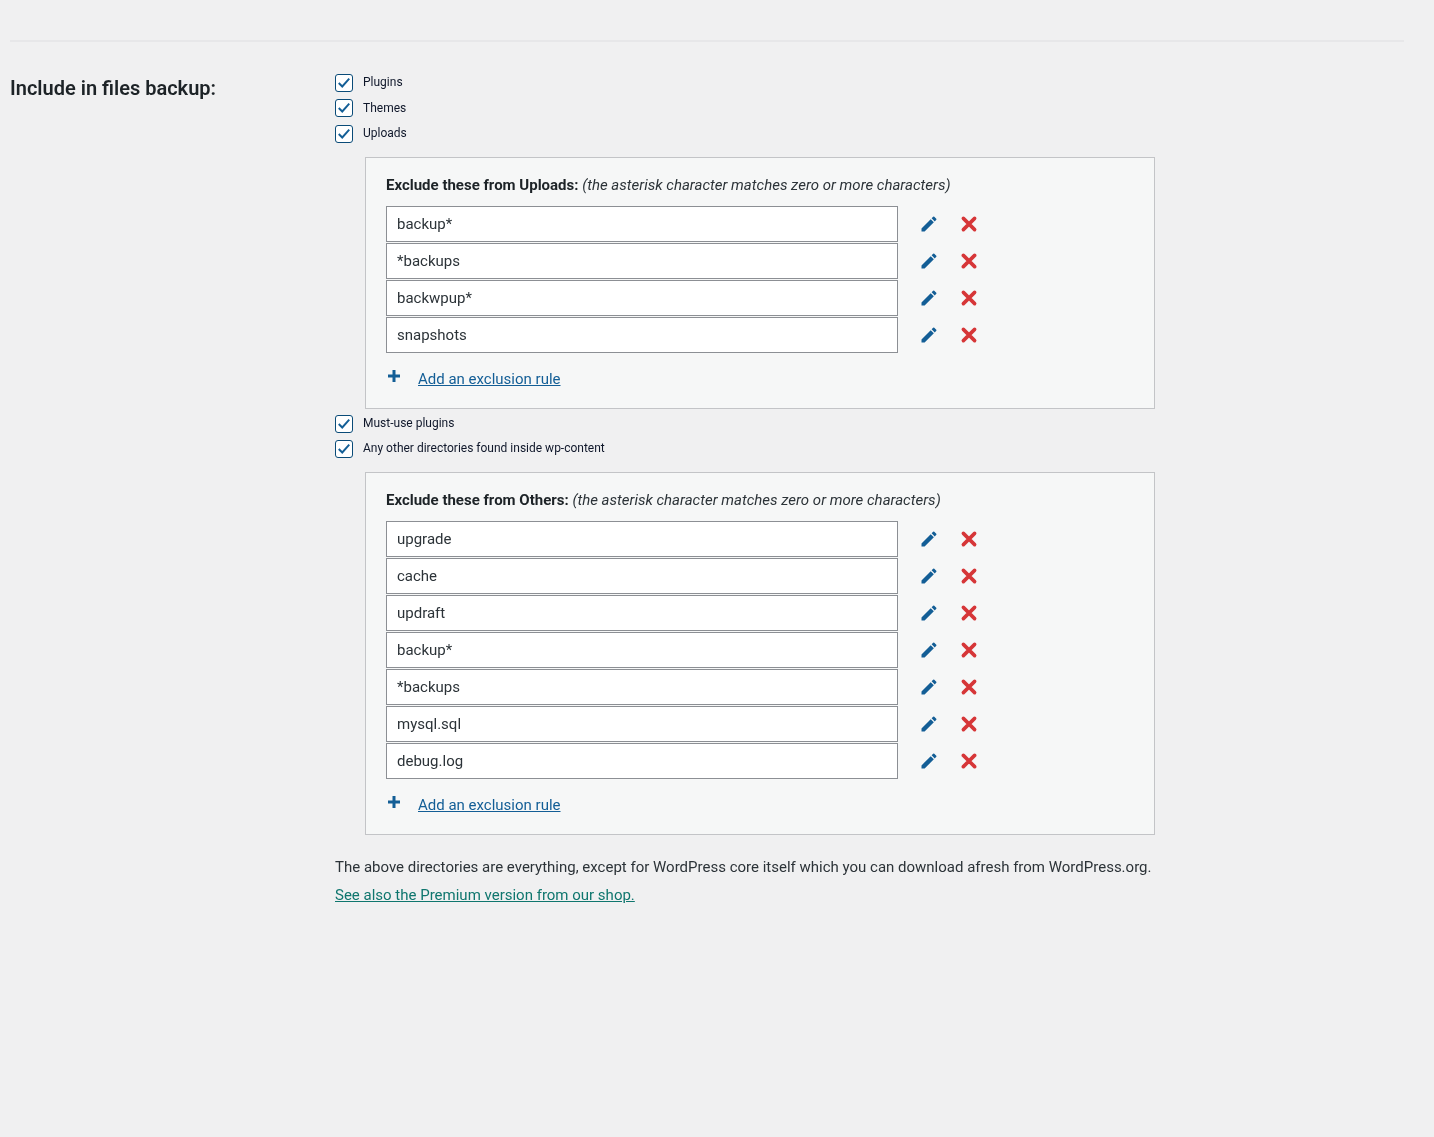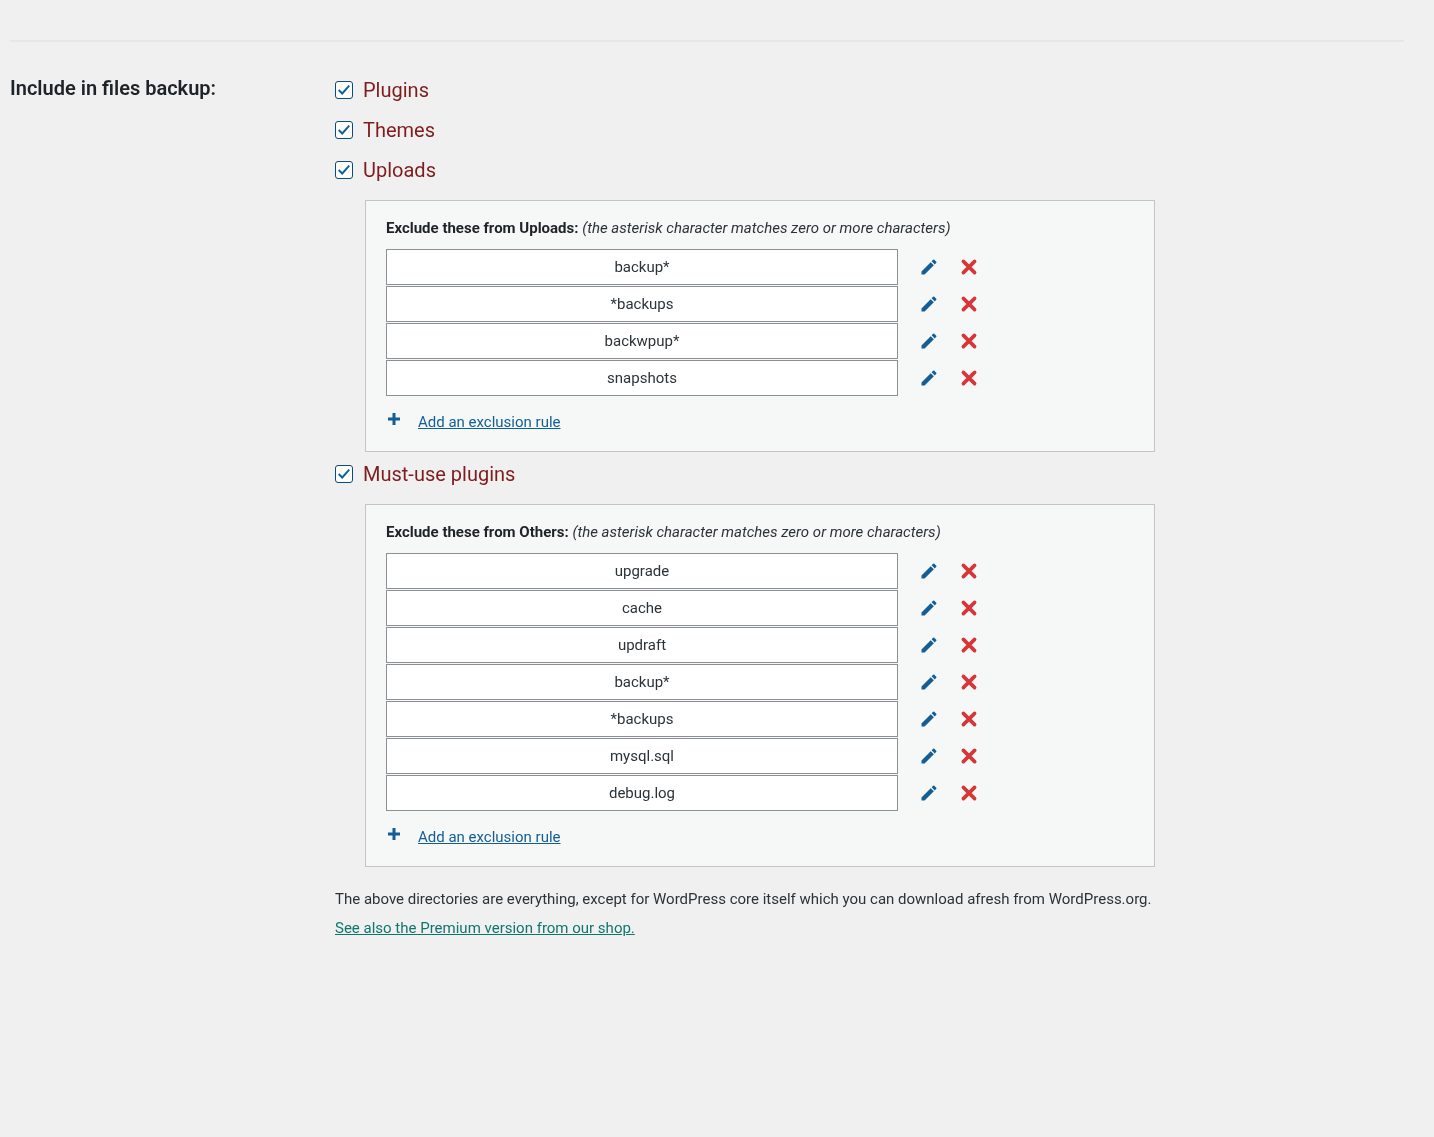--- a/index.html
+++ b/index.html
@@ -51,42 +51,41 @@
       border-radius: 3px;
       display: inline-flex;
       align-items: center;
       justify-content: center;
       cursor: pointer;
       flex-shrink: 0;
       background: #fff;
     }
     .cb svg { width: 14px; height: 14px; }
     .cb-label {
-      color: #7f1d1d;
-      font-size: 20px;
+      color: #0f172a;
+      font-size: 12px;
     }
     .panel {
       border: 1px solid #c3c4c7;
       background: #f6f7f7;
       margin: 12px 0 4px 30px;
       padding: 18px 20px 20px 20px;
       width: 790px;
     }
     .panel-heading {
       margin-bottom: 12px;
       font-size: 15px;
     }
     .panel-heading .strong { font-weight: 700; color: #1d2327; }
     .panel-heading .note { font-style: italic; color: #2c3338; font-weight: 400; }
     .rule {
       display: flex;
       align-items: center;
       gap: 16px;
       margin-bottom: 1px;
-      text-align: center;
     }
     .rule-input {
       flex: 0 0 512px;
       border: 1px solid #8c8f94;
       background: #fff;
       padding: 7px 10px;
       font-size: 15px;
       color: #2c3338;
       height: 36px;
       line-height: 1.4;
@@ -245,20 +244,28 @@
 
       <div class="checkrow">
         <span class="cb">
           <svg viewBox="0 0 16 16">
               <path d="M2 8 L6 12 L14 3" stroke="#135e96" stroke-width="2.2" fill="none"></path>
             </svg>
         </span>
         <span class="cb-label">Must-use plugins</span>
       </div>
 
+      <div class="checkrow">
+        <span class="cb">
+          <svg viewBox="0 0 16 16">
+              <path d="M2 8 L6 12 L14 3" stroke="#135e96" stroke-width="2.2" fill="none"></path>
+            </svg>
+        </span>
+        <span class="cb-label">Any other directories found inside wp-content</span>
+      </div>
 
       <div class="panel">
         <div class="panel-heading">
           <span class="strong">Exclude these from Others:</span>&nbsp;<span class="note">(the asterisk character matches zero or more characters)</span>
         </div>
         <div>
             <div class="rule">
               <div class="rule-input">upgrade</div>
               <div class="rule-actions">
                 <span class="icon-btn icon-edit">

